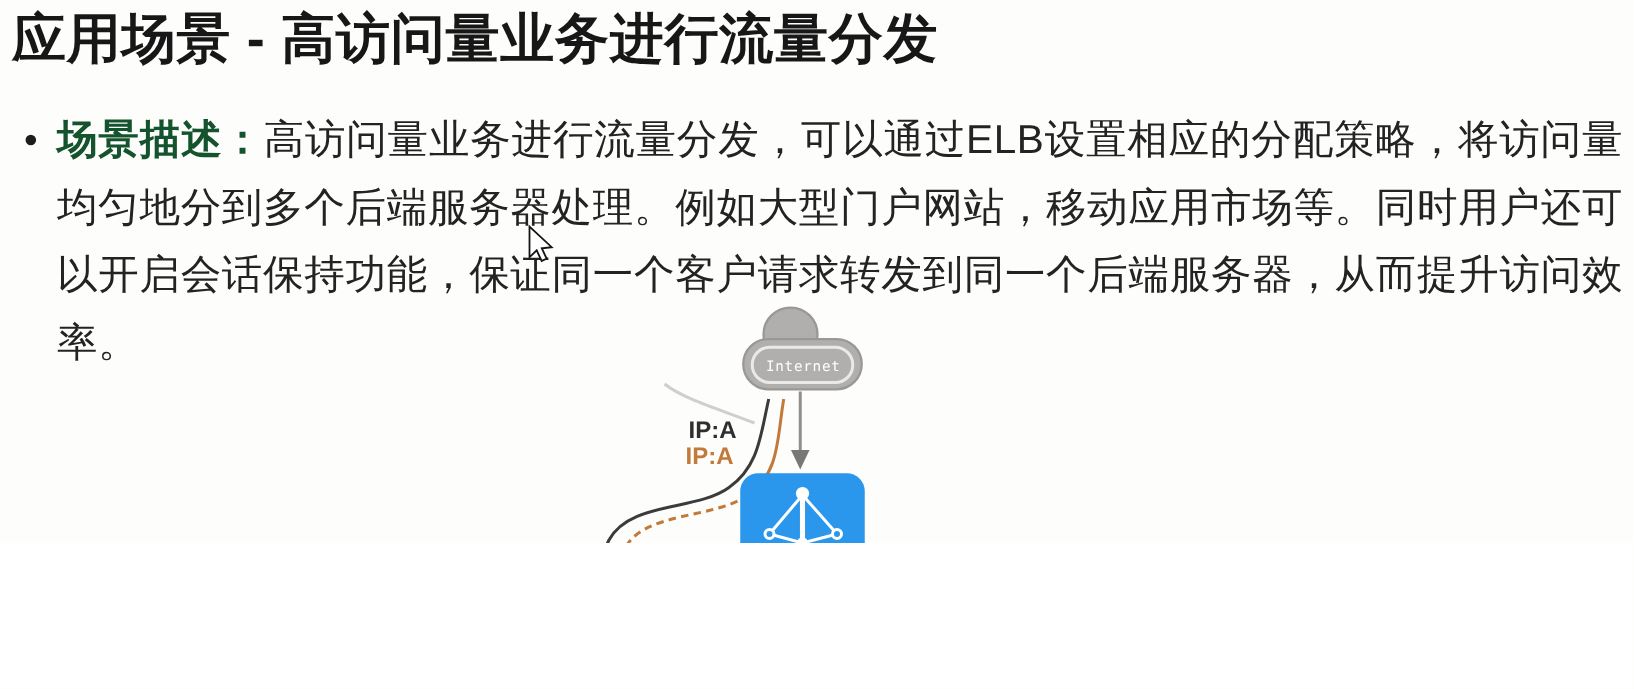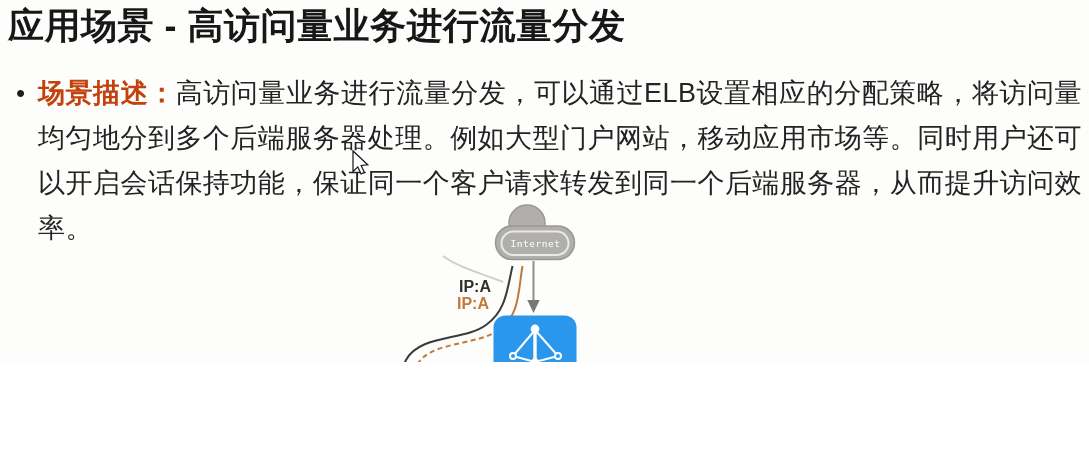--- a/index.html
+++ b/index.html
@@ -23,21 +23,21 @@
     flex:0 0 17px;
     font-size:26px;line-height:45px;color:#1d1d1d;
     text-align:left;
   }
   .bullet-text{
     margin:0;flex:1;
     font-size:27px;line-height:45px;color:#232323;
     letter-spacing:0.4px;
     text-align:justify;
   }
-  .bullet-text .label{font-weight:700;color:#c2410c;}
+  .bullet-text .label{font-weight:700;color:#14532d;}
   .diagram-svg{
     position:absolute;left:0;top:0;width:1089px;height:459px;
     pointer-events:none;
   }
   .internet-text{
     font-family:"DejaVu Sans Mono","Liberation Mono",monospace;
     font-size:9.5px;fill:#ffffff;letter-spacing:0.5px;
   }
   .elb-text{
     font-family:"DejaVu Sans Mono","Liberation Mono",monospace;

